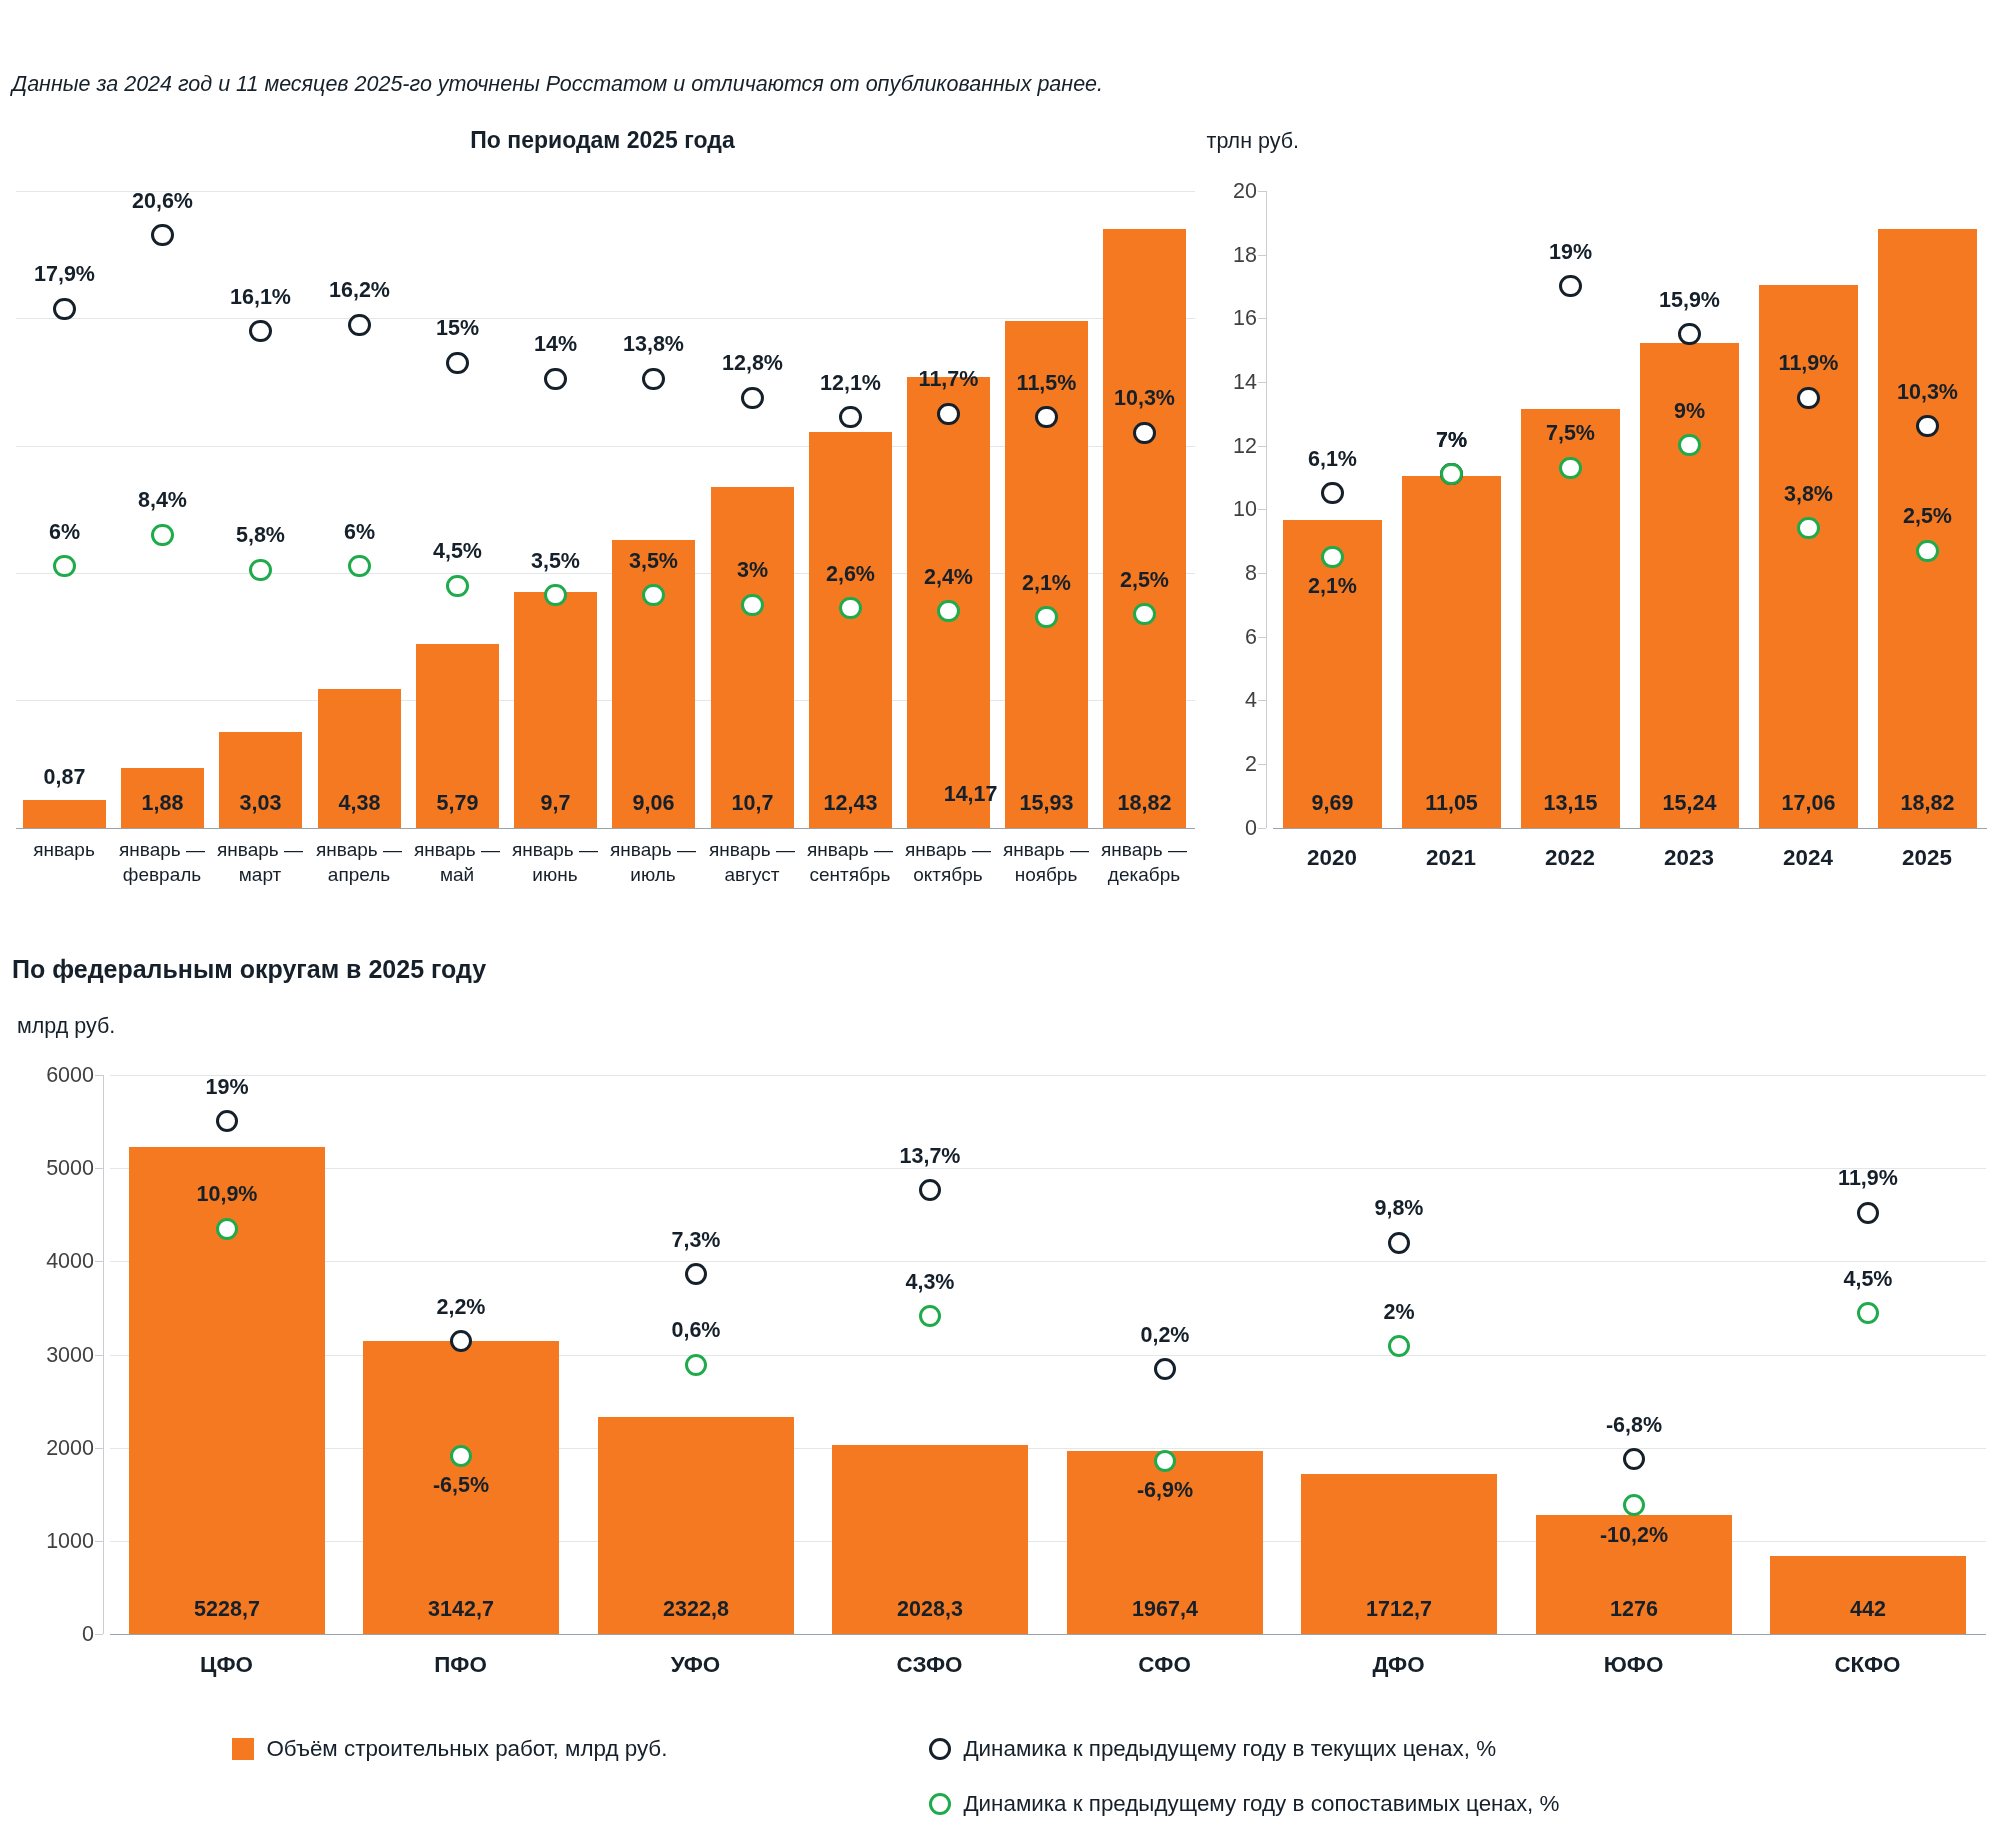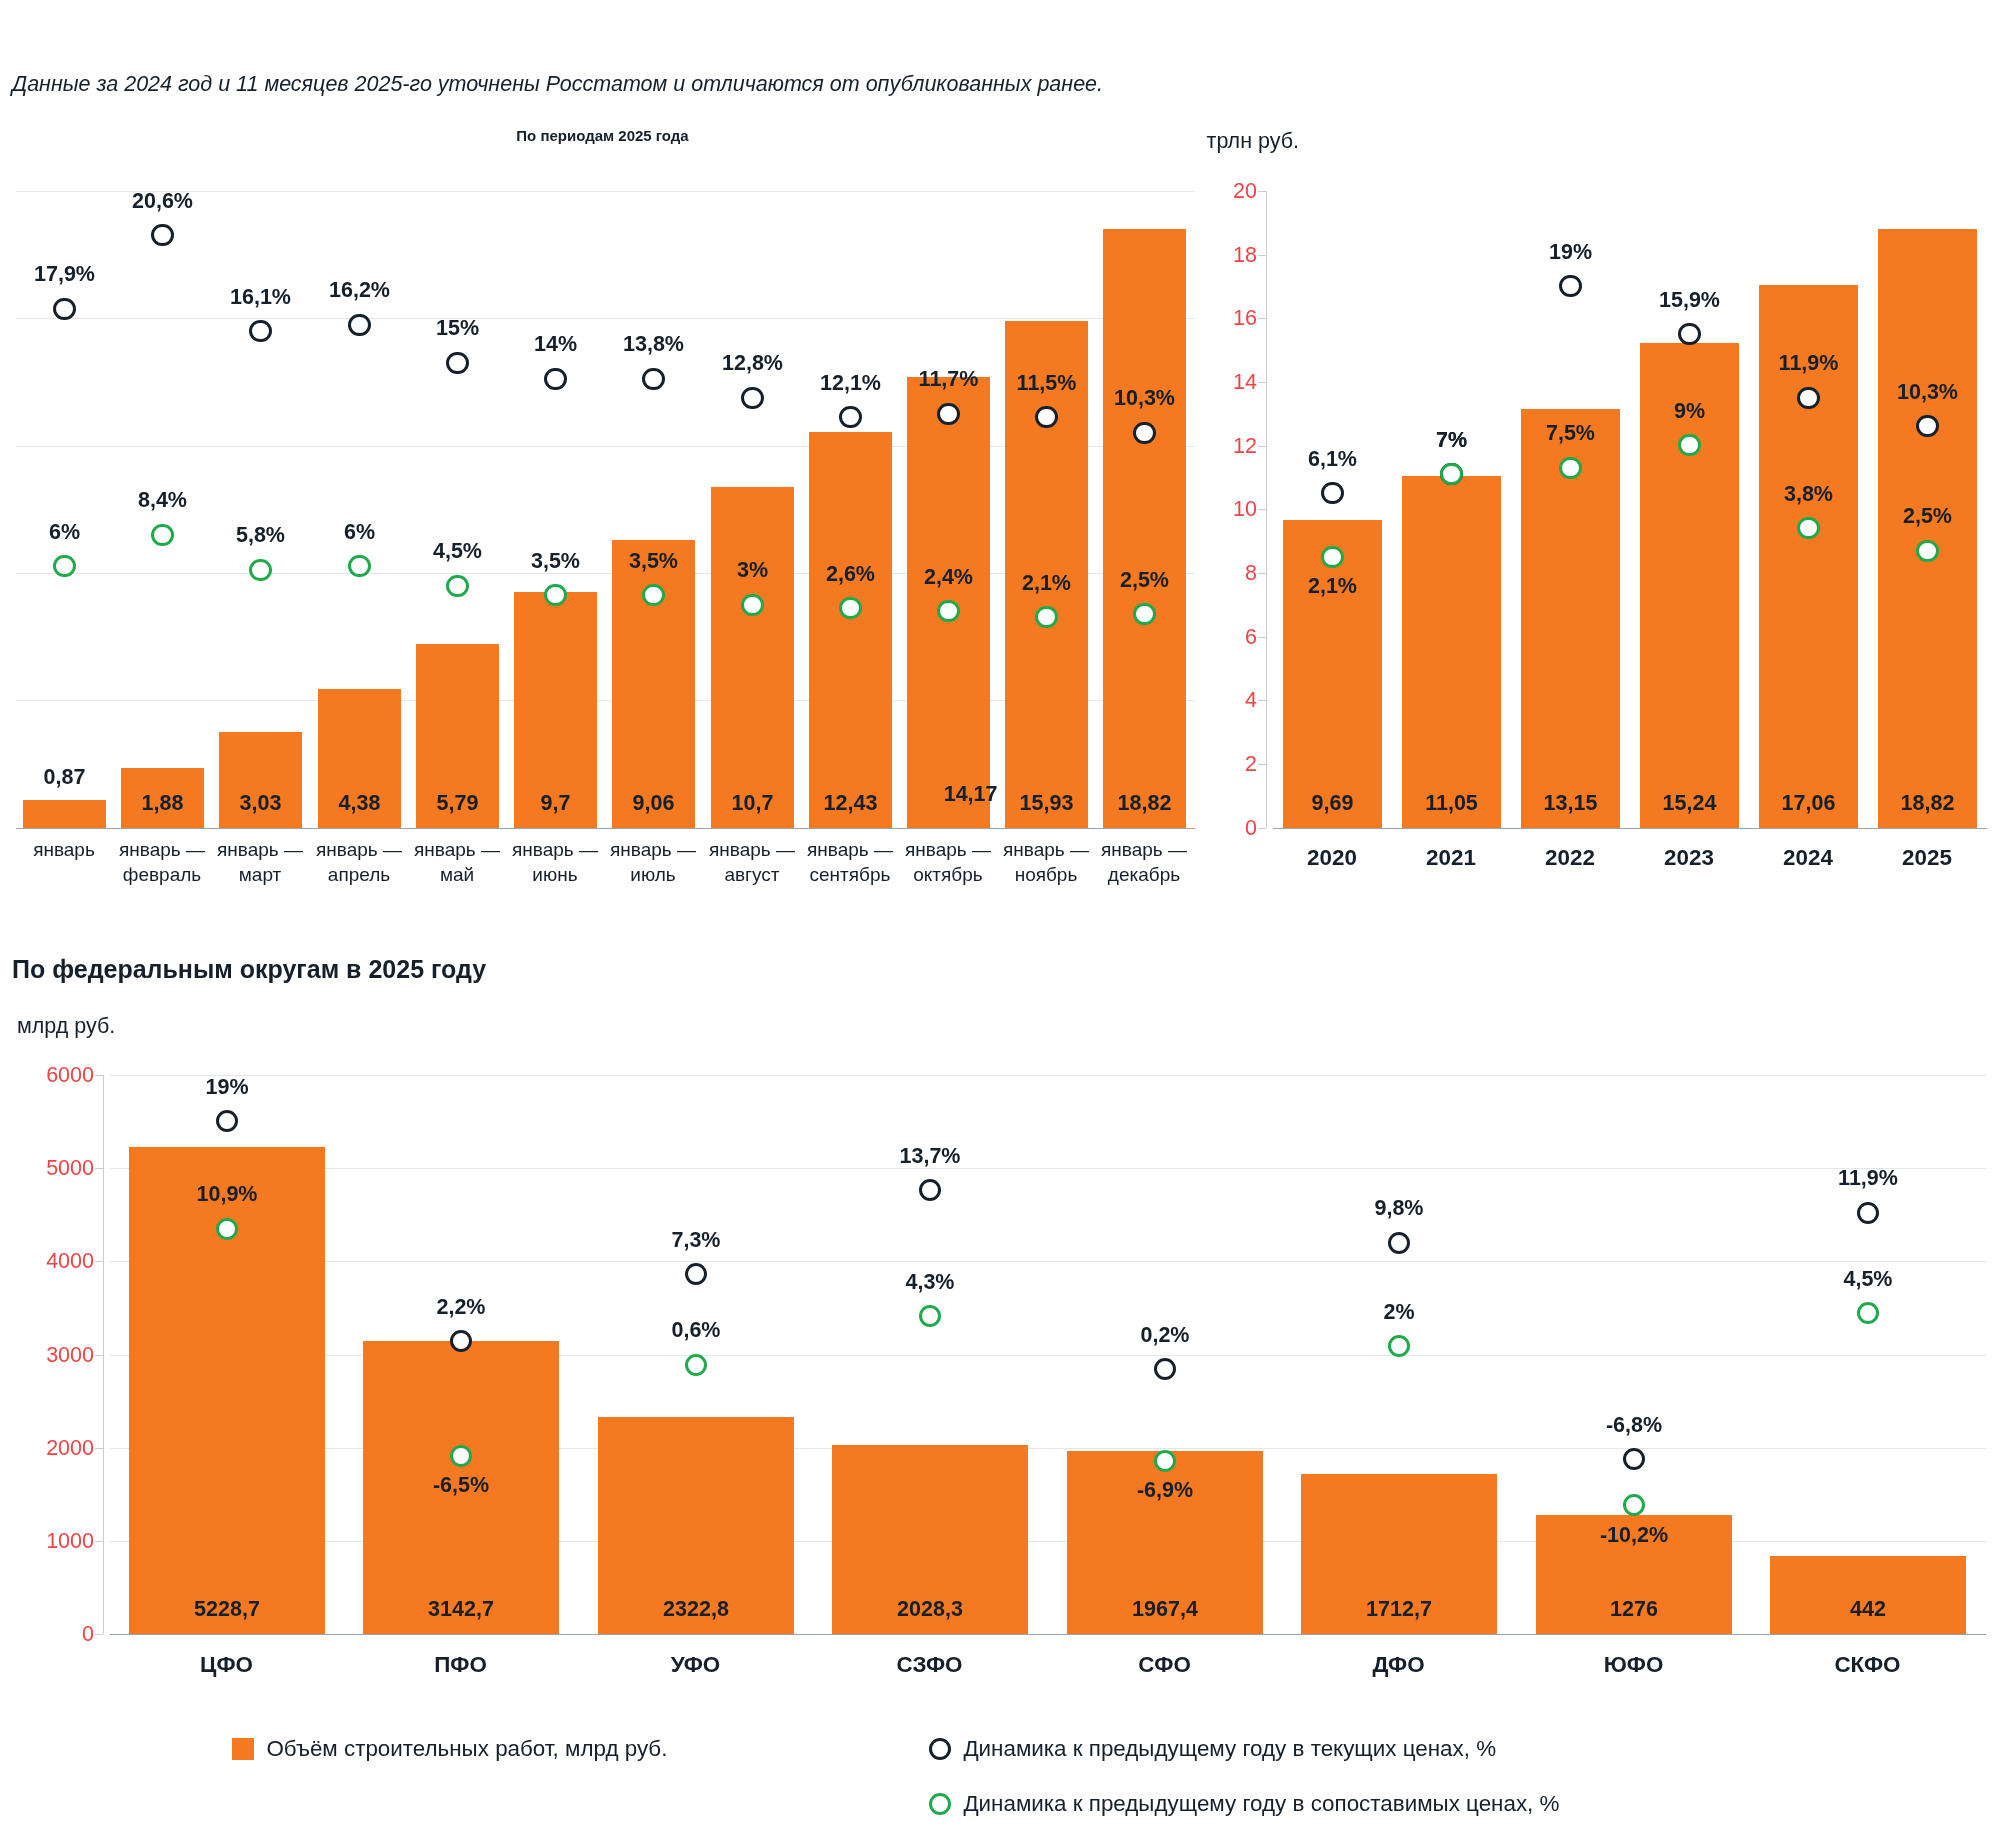--- a/index.html
+++ b/index.html
@@ -19,21 +19,21 @@
     left: 12px;
     top: 6.9px;
     font-style: italic;
     font-size: 21.5px;
     line-height: 1.45;
     color: #15202b;
     white-space: pre;
   }
 
   .chart-title {
-    font-size: 15px;
+    font-size: 23px;
     font-weight: bold;
     color: #15202b;
     text-align: center;
   }
 
   .axis-unit {
     font-size: 21.5px;
     color: #15202b;
   }
 
@@ -123,21 +123,21 @@
     position: absolute;
     height: 0.9px;
     background: #c8cdd2;
   }
   .ytick {
     position: absolute;
     right: 0;
     width: 52px;
     text-align: right;
     font-size: 21.5px;
-    color: #ef4444;
+    color: #404040;
     transform: translateY(-50%);
   }
 
   
   #years-chart {
     position: absolute;
     left: 1144px;
     top: 120px;
     width: 867px;
     height: 809px;

